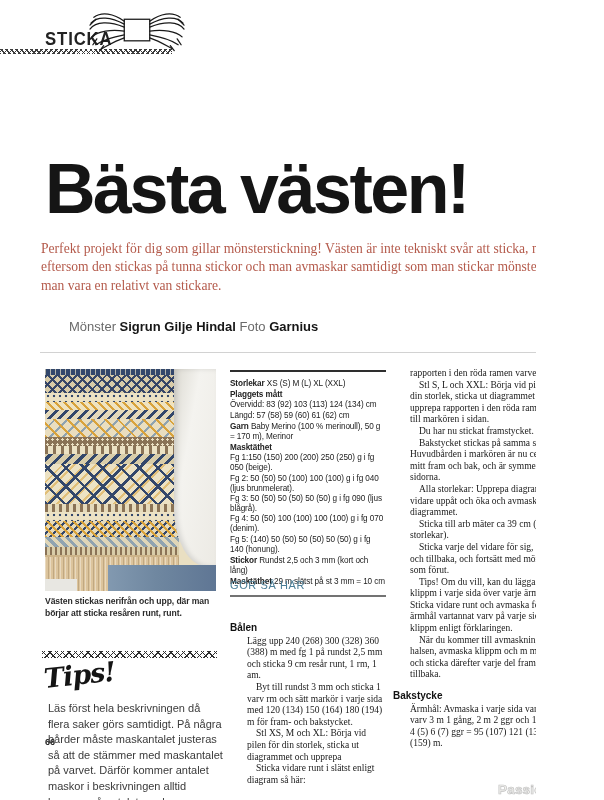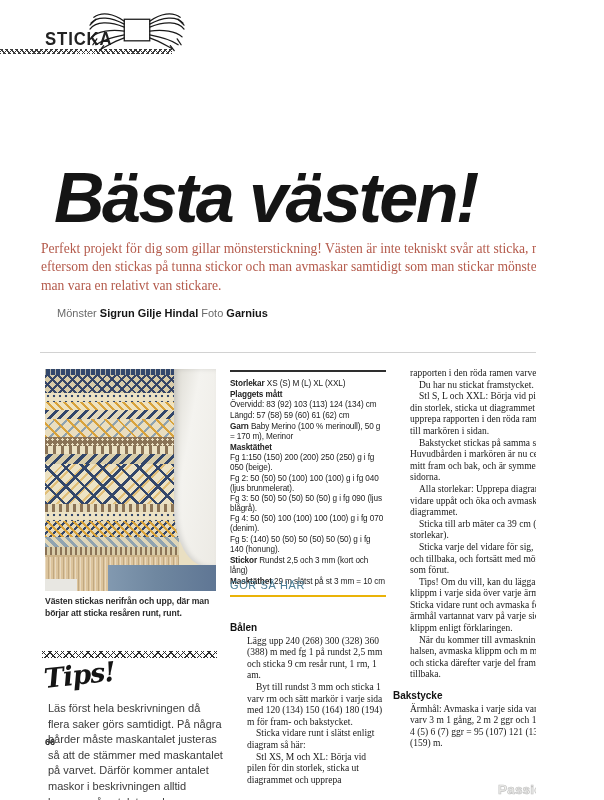--- a/index.html
+++ b/index.html
@@ -8,25 +8,25 @@
 
   
   .masthead-label{position:absolute;left:45px;top:28px;font-size:19px;font-weight:600;
       letter-spacing:1px;color:#222;transform:scaleX(.88);transform-origin:left;}
   .masthead-rule{position:absolute;left:0;top:49px;width:172px;height:5px;
       background:repeating-linear-gradient(45deg,#3c3c3c 0 1px,transparent 1px 3.5px),
                  repeating-linear-gradient(-45deg,#3c3c3c 0 1px,transparent 1px 3.5px);}
   .skein{position:absolute;left:88px;top:9px;width:98px;height:46px;}
 
   
-  h1.headline{position:absolute;left:41px;top:150px;margin:13px;font-size:70px;line-height:1;
-      font-weight:800;letter-spacing:-2.5px;color:#151515;font-style:italic;}
+  h1.headline{position:absolute;left:41px;top:150px;margin:4px;font-size:70px;line-height:1;
+      font-weight:800;letter-spacing:-2.5px;color:#151515;}
   .intro{position:absolute;left:41px;top:240px;width:524px;margin:0;
       font-size:13.6px;line-height:1.36;color:#b45a4b;font-family:Liberation Serif, serif;}
-  .byline{position:absolute;left:45px;top:303px;margin:4px;font-size:11px;color:#6a6a6a;padding-left:8px;}
+  .byline{position:absolute;left:45px;top:303px;margin:16px;font-size:13px;color:#6a6a6a;padding-left:8px;}
   .byline b{color:#161616;}
 
   .content-rule{position:absolute;left:40px;top:352px;width:527px;height:1px;background:#d2d2d2;}
 
   
   .photo{position:absolute;left:45px;top:369px;width:171px;height:222px;margin:0;
       background:#e9dfc2;box-shadow:inset 0 0 6px rgba(0,0,0,.18);overflow:hidden;}
   .vest{position:absolute;left:0;top:0;width:134px;height:222px;}
   .band{width:100%;}
   .b1{height:6px;background-color:#33476b;
@@ -73,21 +73,21 @@
   .jeans{position:absolute;right:0;bottom:0;width:108px;height:26px;
       background:linear-gradient(90deg,#8299b0 0%,#6f87a0 45%,#5f7democracy94 100%);
       background:linear-gradient(90deg,#8299b0 0%,#6f87a0 45%,#5f7694 100%);}
   .shirt-corner{position:absolute;left:0;bottom:0;width:32px;height:12px;background:#e8e7e2;}
 
   .caption{position:absolute;left:45px;top:596px;width:172px;margin:0;
       font-size:8.6px;font-weight:700;line-height:1.35;color:#2b2b2b;letter-spacing:-.1px;}
 
   
   .infobox{position:absolute;left:230px;top:370px;width:156px;
-      border-top:2px solid #2e2e2e;border-bottom:2px solid #eab308;
+      border-top:2px solid #2e2e2e;border-bottom:2px solid #737373;
       padding:7px 0 8px;font-size:8.2px;line-height:1.24;color:#222;letter-spacing:-.1px;}
   .ib-row{margin:0;}
   .ib-row.gap{margin-top:1px;}
   .ib-label{font-weight:700;}
 
   
   .kicker{position:absolute;left:230px;top:579px;font-size:11px;letter-spacing:.6px;
       color:#4a7d96;font-weight:400;text-align:center;}
   .col{position:absolute;font-family:"Liberation Serif",serif;font-size:9.5px;
       line-height:11.6px;color:#191919;}
@@ -189,28 +189,28 @@
     <div class="ib-row gap"><span class="ib-label">Stickor</span><span> Rundst 2,5 och 3 mm (kort och lång)</span></div>
     <div class="ib-row gap"><span class="ib-label">Masktäthet</span><span> 29 m slätst på st 3 mm = 10 cm</span></div>
   </aside>
 
   <div class="kicker">GÖR SÅ HÄR</div>
 
   <div class="col col-mid">
     <h3>Bålen</h3>
     <p>Lägg upp 240 (268) 300 (328) 360 (388) m med fg 1 på rundst 2,5 mm och sticka 9 cm resår runt, 1 rm, 1 am.</p>
     <p class="ind">Byt till rundst 3 mm och sticka 1 varv rm och sätt markör i varje sida med 120 (134) 150 (164) 180 (194) m för fram- och bakstycket.</p>
+    <p class="ind">Stl XS, M och XL: Börja vid pilen för din storlek, sticka ut diagrammet och upprepa</p>
     <p class="ind">Sticka vidare runt i slätst enligt diagram så här:</p>
-    <p class="ind">Stl XS, M och XL: Börja vid pilen för din storlek, sticka ut diagrammet och upprepa</p>
   </div>
 
   <div class="col col-right">
     <p>rapporten i den röda ramen varvet ut.</p>
+    <p class="ind">Stl S, L och XXL: Börja vid pilen för din storlek, sticka ut diagrammet och upprepa rapporten i den röda ramen fram till markören i sidan.</p>
     <p class="ind">Du har nu stickat framstycket.</p>
-    <p class="ind">Stl S, L och XXL: Börja vid pilen för din storlek, sticka ut diagrammet och upprepa rapporten i den röda ramen fram till markören i sidan.</p>
     <p class="ind">Bakstycket stickas på samma sätt. Huvudbården i markören är nu centrerat mitt fram och bak, och är symmetrisk i sidorna.</p>
     <p class="ind">Alla storlekar: Upprepa diagrammet vidare uppåt och öka och avmaska enligt diagrammet.</p>
     <p class="ind">Sticka till arb mäter ca 39 cm (alla storlekar).</p>
     <p class="ind">Sticka varje del vidare för sig, fram och tillbaka, och fortsätt med mönster som förut.</p>
     <p class="ind">Tips! Om du vill, kan du lägga upp 5 klippm i varje sida över varje ärmhål. Sticka vidare runt och avmaska för ärmhål vartannat varv på varje sida av klippm enligt förklaringen.</p>
     <p class="ind">När du kommer till avmaskningen för halsen, avmaska klippm och m mitt fram och sticka därefter varje del fram och tillbaka.</p>
     <h3 class="spaced">Bakstycke</h3>
     <p>Ärmhål: Avmaska i varje sida vartannat varv 3 m 1 gång, 2 m 2 ggr och 1 m 2 (3) 4 (5) 6 (7) ggr = 95 (107) 121 (133) 147 (159) m.</p>
   </div>
 

